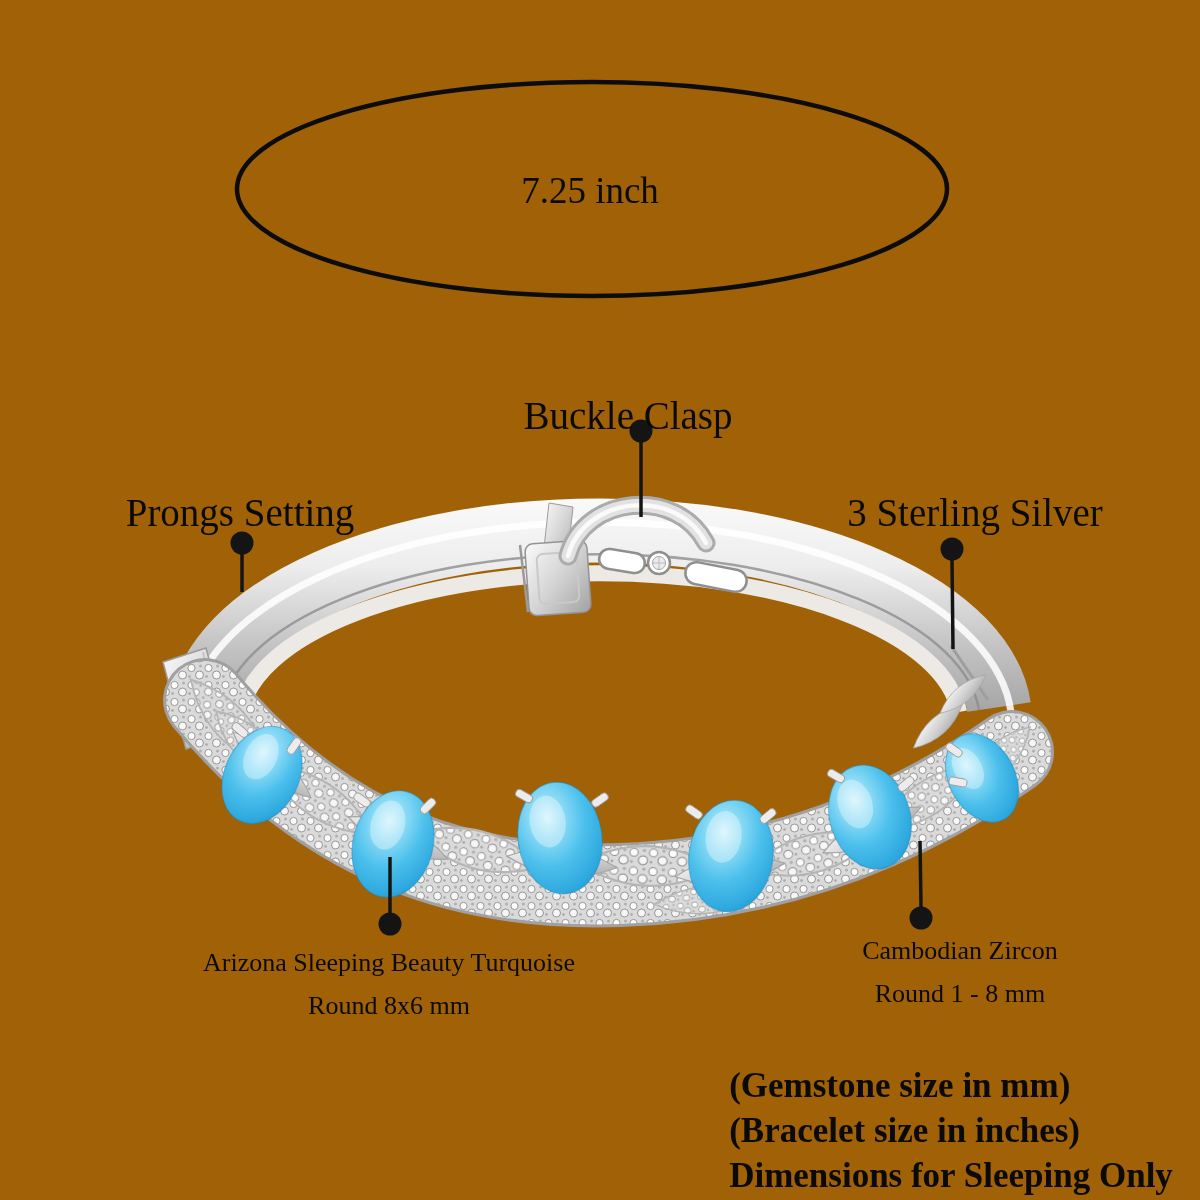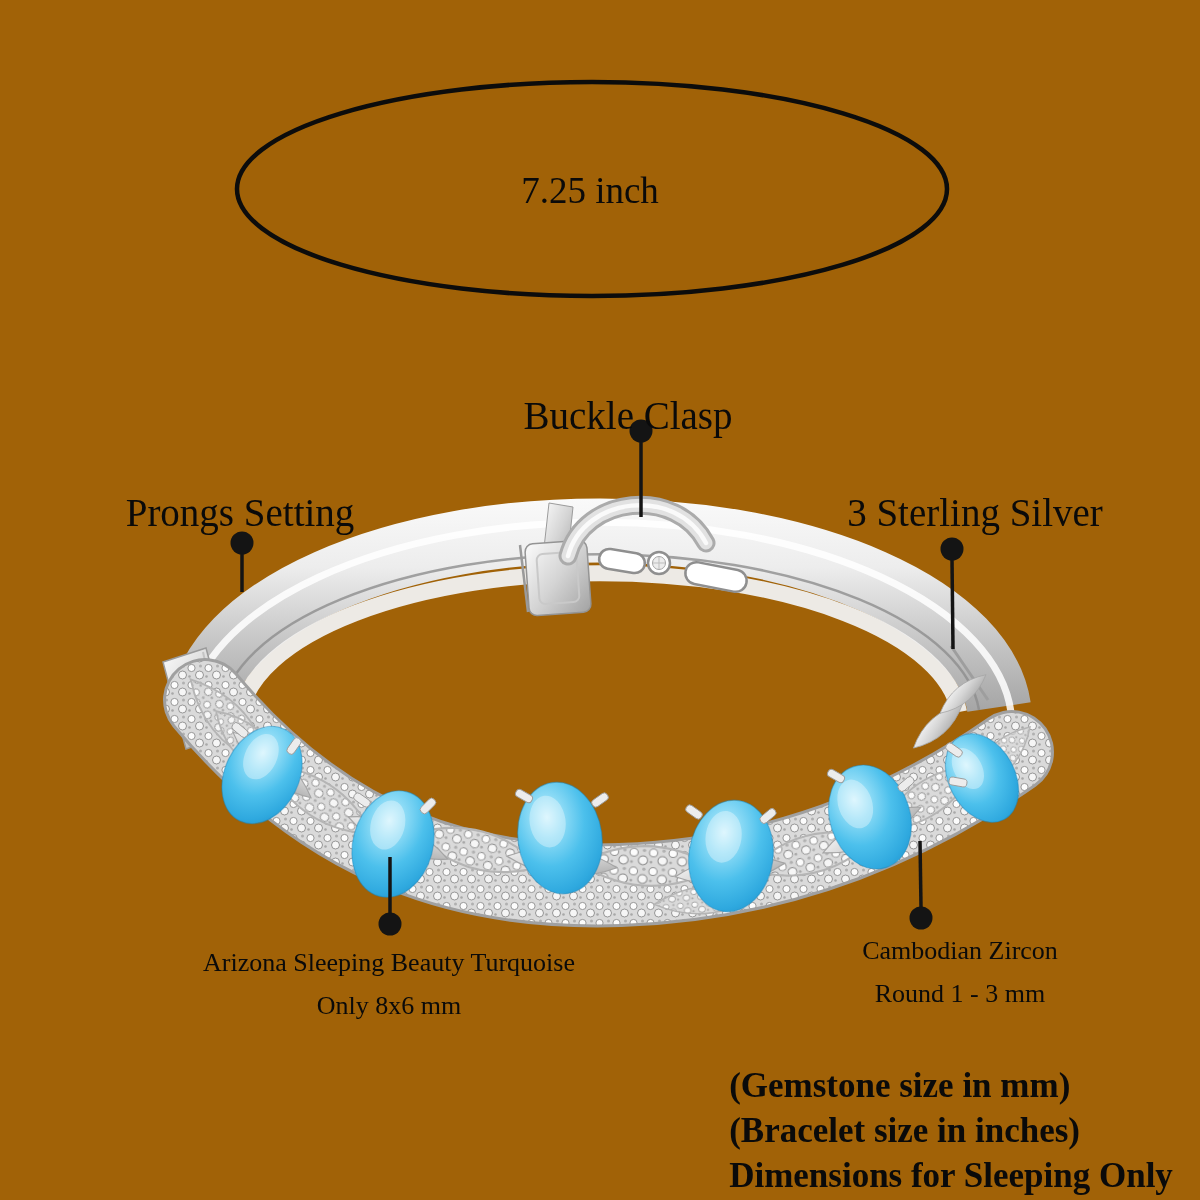--- a/index.html
+++ b/index.html
@@ -195,26 +195,26 @@
   <div class="lbl measure" style="left:590px;top:190px;">7.25 inch</div>
 
   <div class="lbl callout" style="left:628px;top:392px;margin-top:23px;">Buckle Clasp</div>
 
   <div class="lbl callout" style="left:240px;top:512px;">Prongs Setting</div>
 
   <div class="lbl callout" style="left:975px;top:512px;">3 Sterling Silver</div>
 
   <div class="lbl center2 bottom-callout" style="left:389px;top:941px;">
     <div>Arizona Sleeping Beauty Turquoise</div>
-    <div>Only 8x6 mm</div>
+    <div>Round 8x6 mm</div>
   </div>
 
   <div class="lbl center2 bottom-callout" style="left:960px;top:929px;">
     <div>Cambodian Zircon</div>
-    <div>Round 1 - 3 mm</div>
+    <div>Round 1 - 8 mm</div>
   </div>
 
   <div class="footnote" style="left:951px;top:1063px;">
     <div>(Gemstone size in mm)</div>
     <div>(Bracelet size in inches)</div>
     <div>Dimensions for Sleeping Only</div>
   </div>
 
 </div>
 

